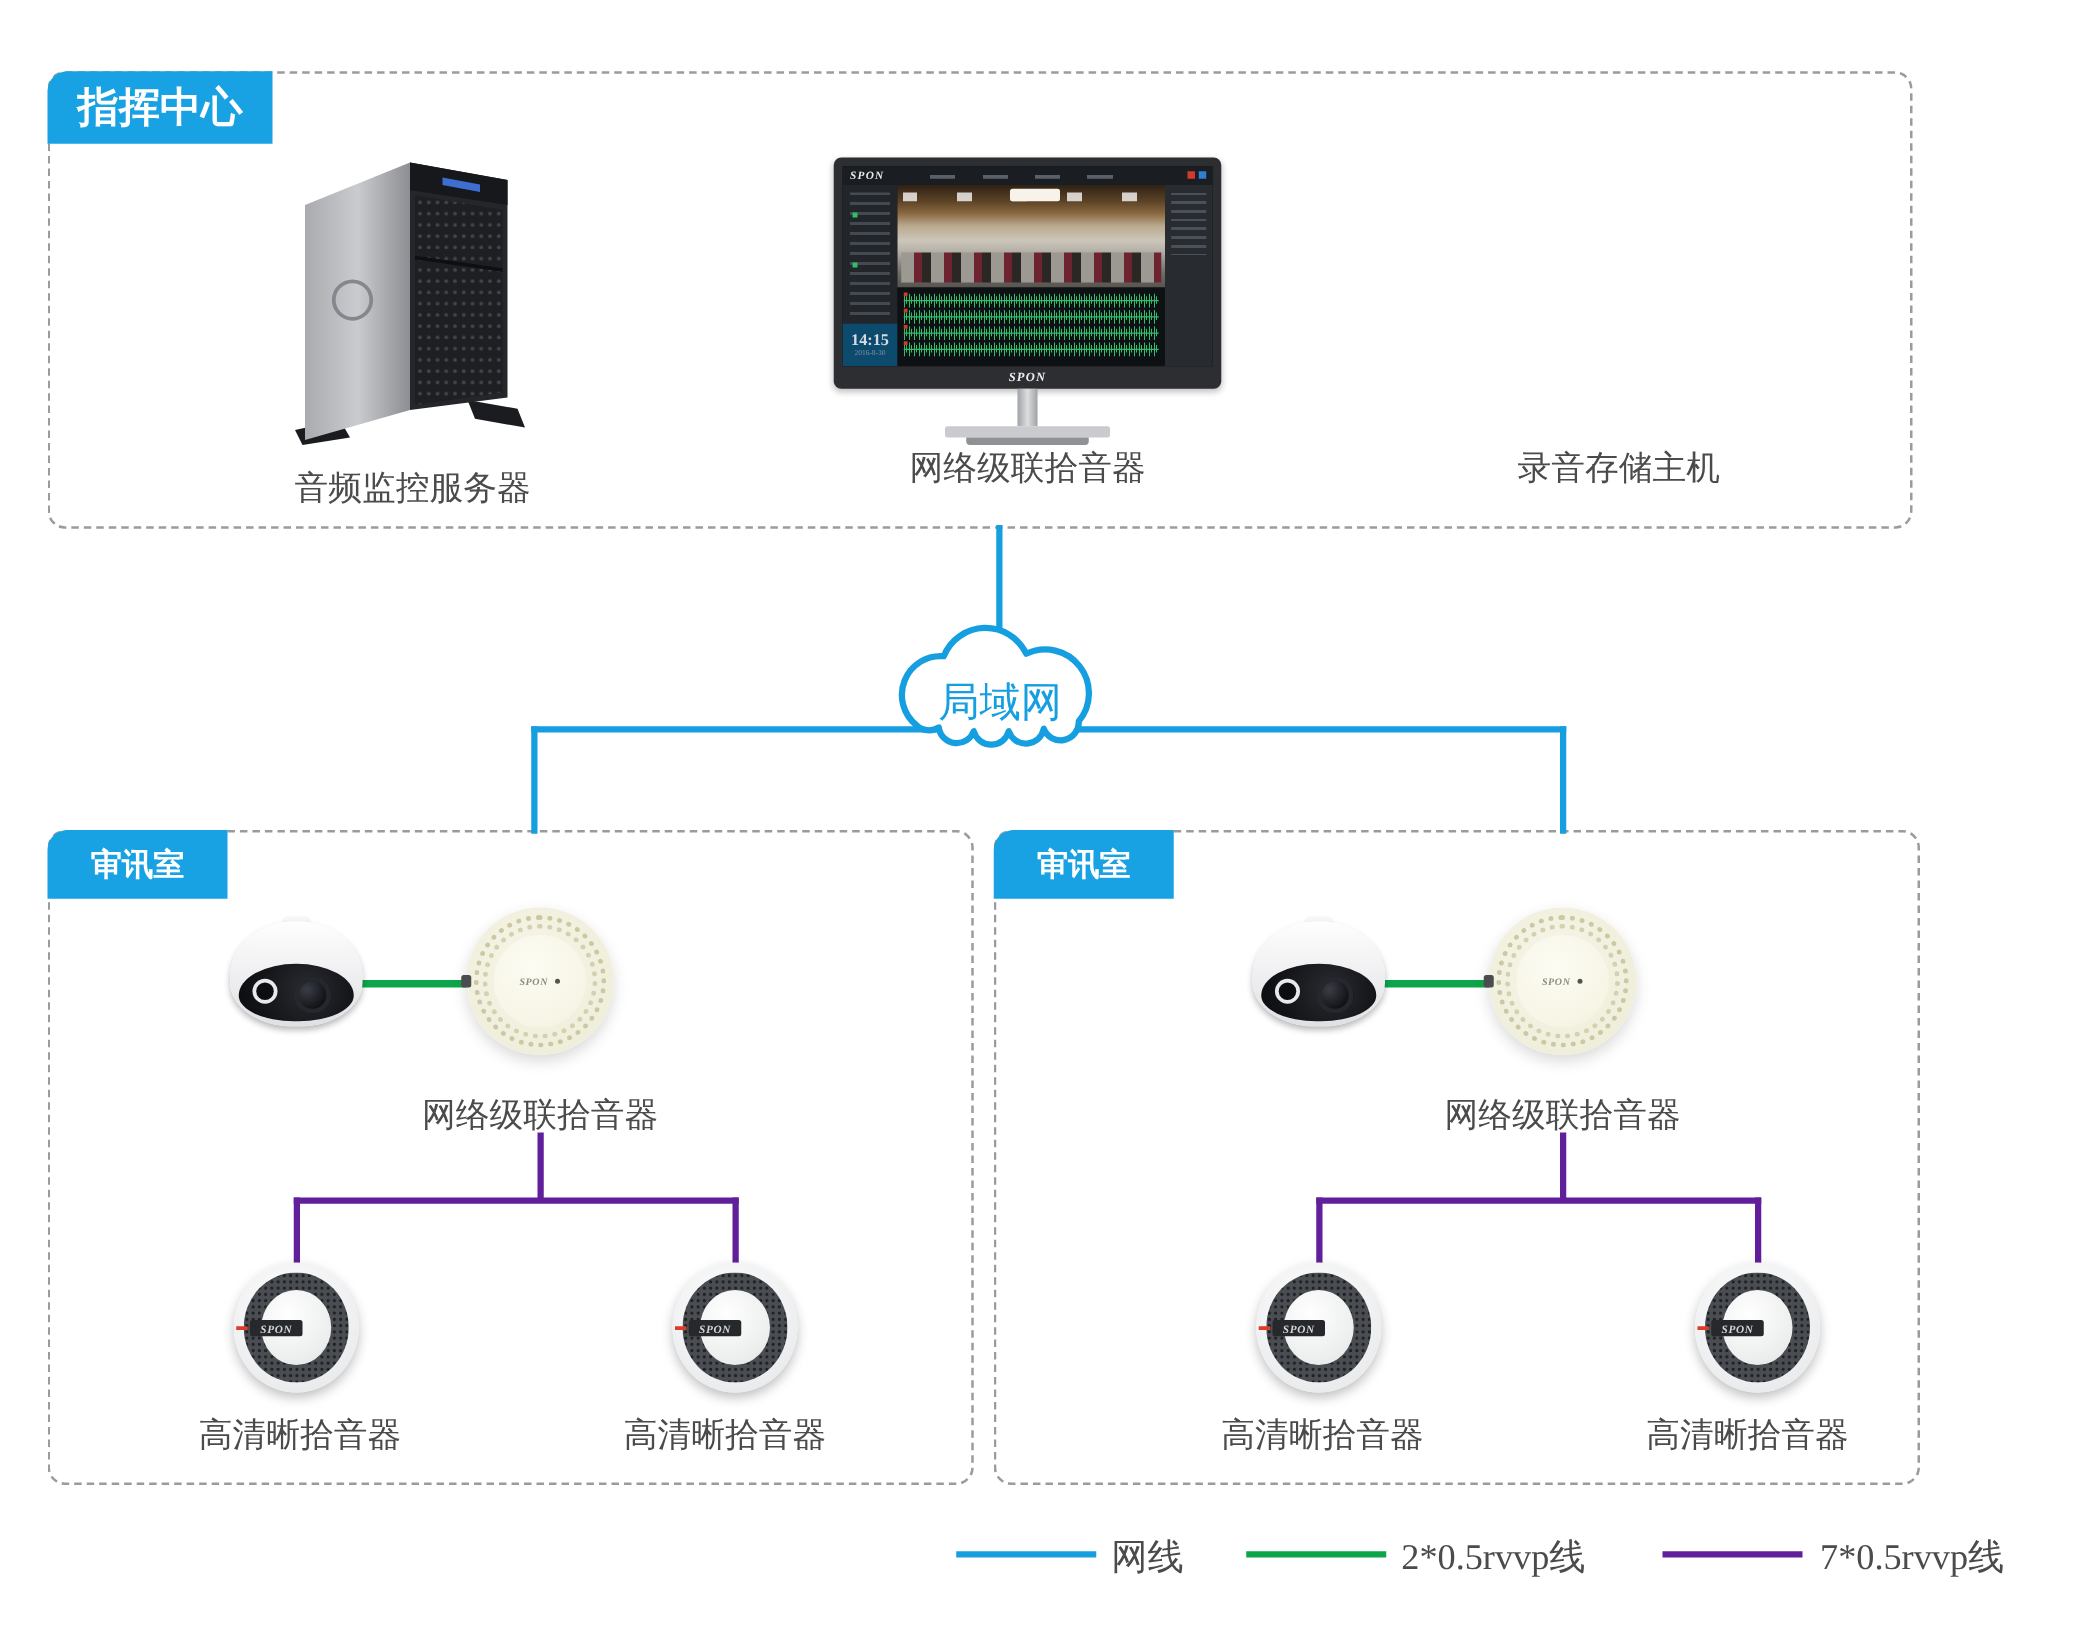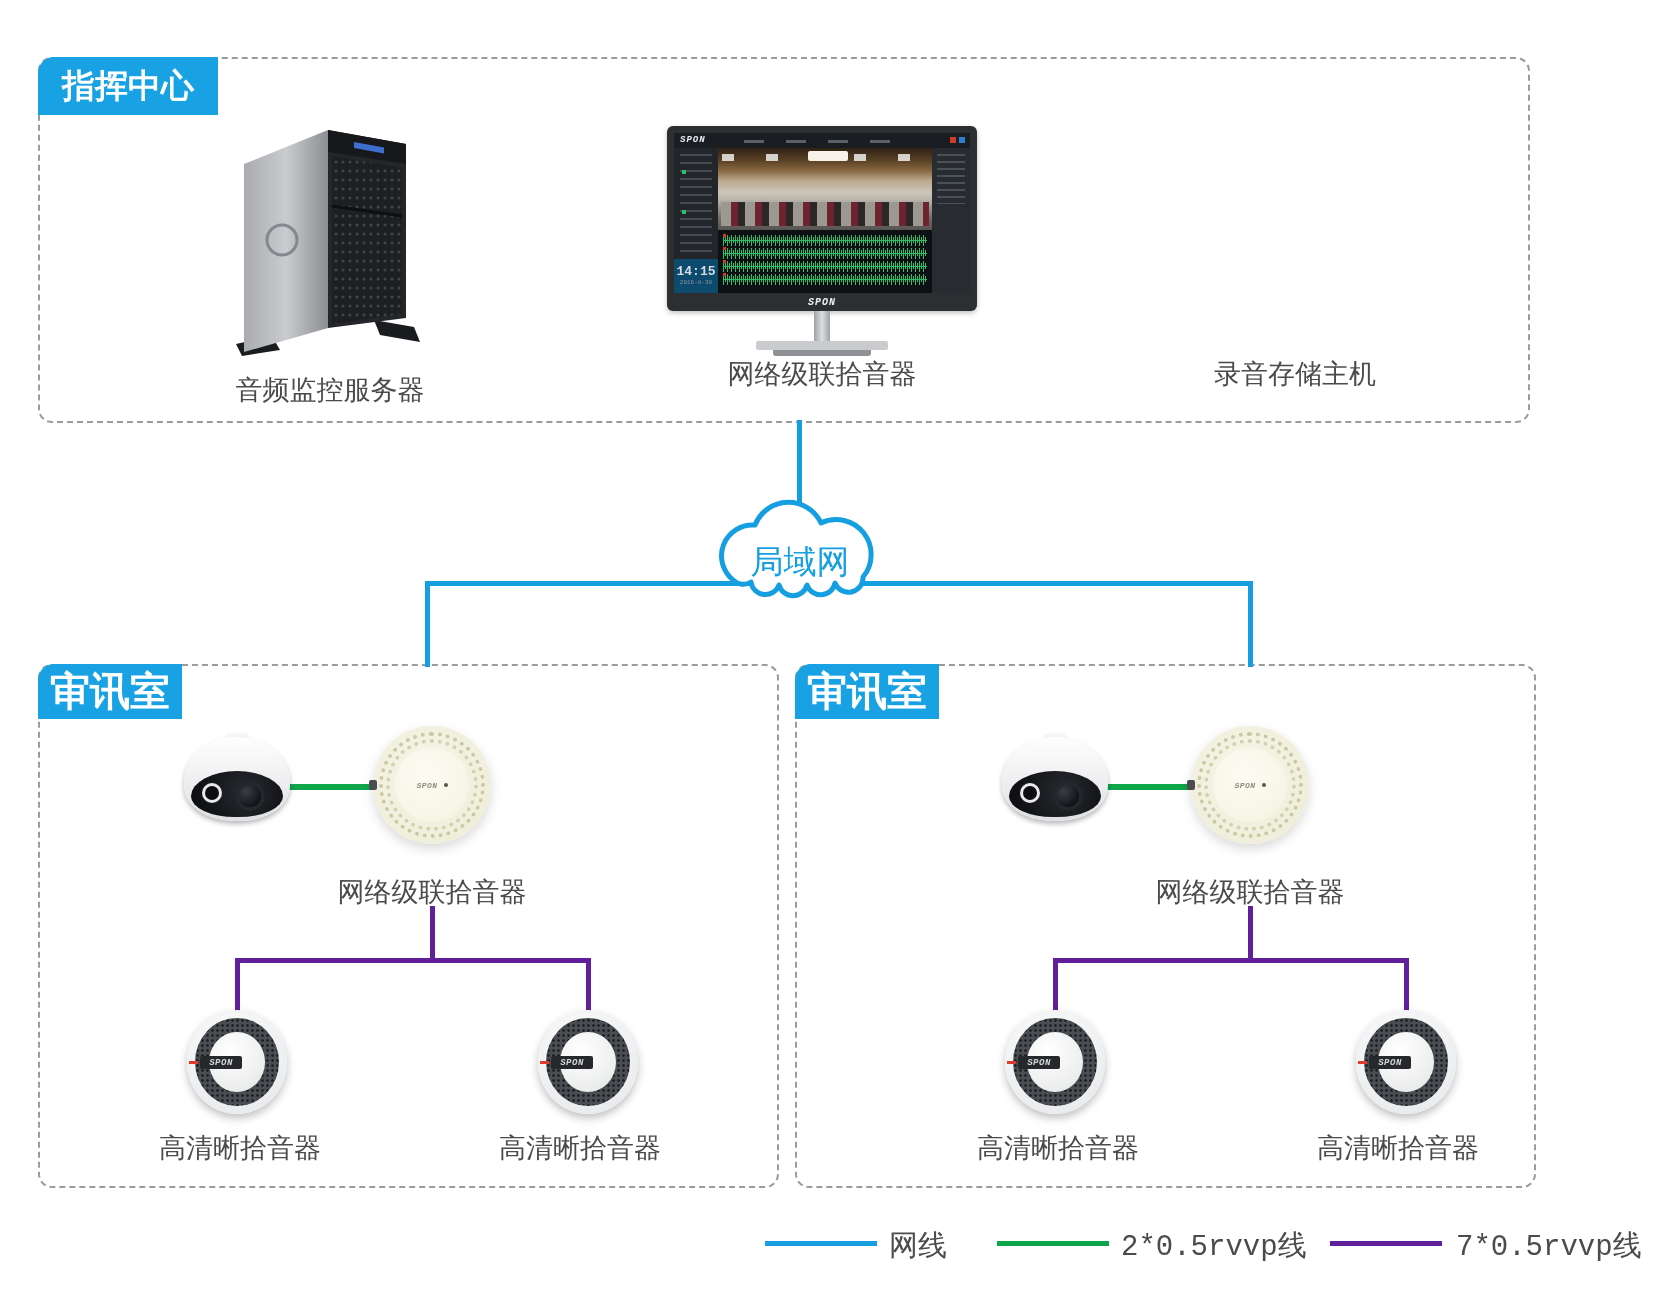--- a/index.html
+++ b/index.html
@@ -1,22 +1,22 @@
 <!DOCTYPE html>
 <html><head>
 <meta charset="utf-8">
 <style>
   html,body{margin:0;padding:0;background:#ffffff;}
   .canvas{position:relative;width:1667px;height:1302px;background:#fff;overflow:hidden;
-          font-family:Liberation Mono, monospace;color:#4b4b4b;}
+          font-family:Liberation Serif, serif;color:#4b4b4b;}
   .dashed-box{position:absolute;border:2px dashed #9b9b9b;border-radius:14px;background:#fff;}
   .tab{position:absolute;background:#18A2E4;color:#fff;font-weight:bold;
        display:flex;align-items:center;justify-content:center;z-index:5;}
   .tab-cmd{left:38px;top:57px;width:180px;height:58px;font-size:33px;border-radius:16px 0 0 0;}
-  .tab-room{width:144px;height:55px;font-size:40px;border-radius:16px 0 0 0;}
+  .tab-room{width:144px;height:55px;font-size:25px;border-radius:16px 0 0 0;}
   .dev-label{position:absolute;transform:translateX(-50%);white-space:nowrap;
              font-size:27px;color:#4b4b4b;z-index:4;}
   
   .line{position:absolute;}
   .line-blue{background:#169FE0;}
   .line-green{background:#0DA54A;}
   .line-purple{background:#611F9B;}
   
   .cloud-wrap{position:absolute;left:703px;top:485px;width:194px;height:122px;z-index:2;}
   .cloud-label{position:absolute;left:740px;top:540px;width:120px;text-align:center;

